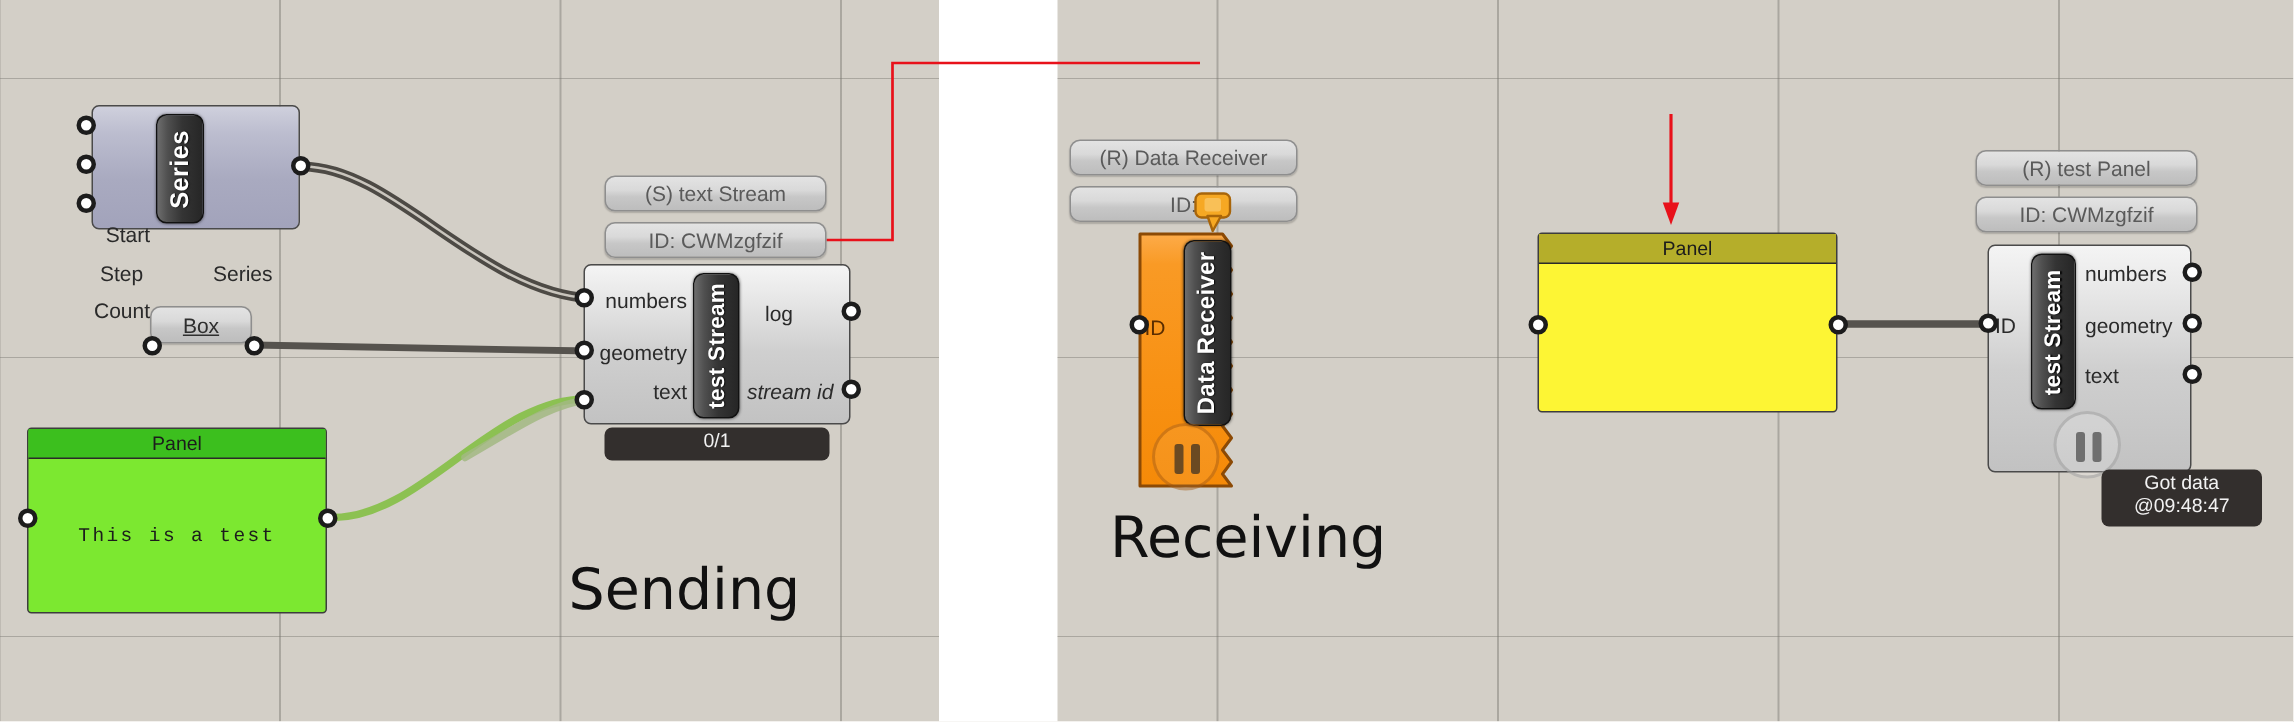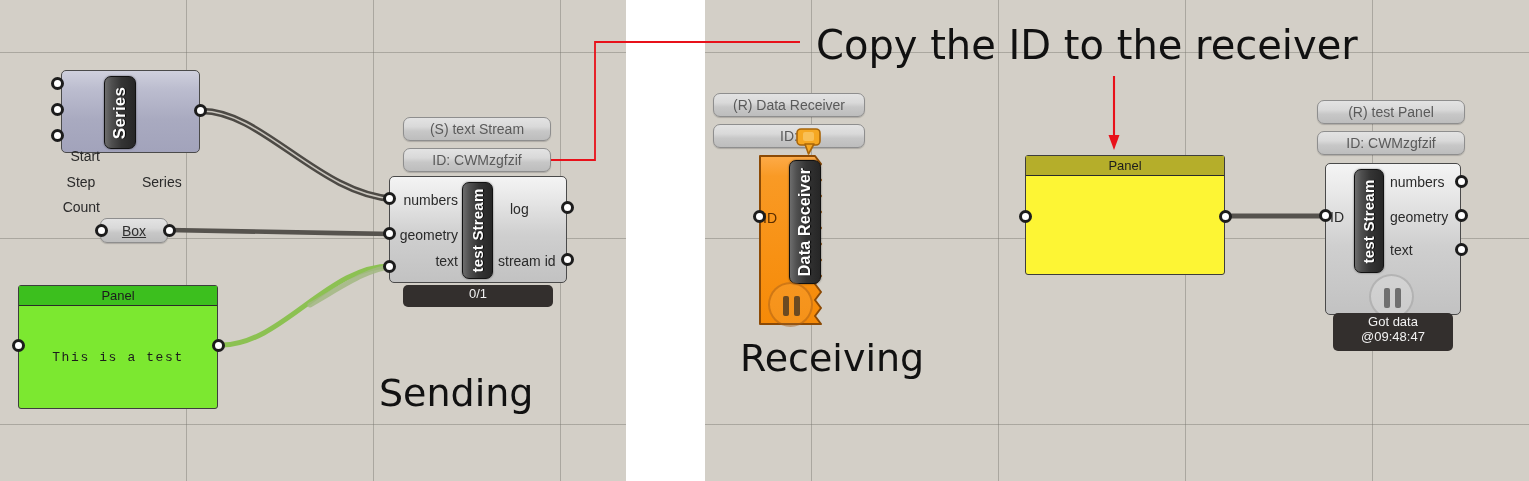--- a/index.html
+++ b/index.html
@@ -223,21 +223,21 @@
     <div class="pname in" style="left:0px; top:77px; width:38px;">Start</div>
     <div class="pname in" style="left:0px; top:103px; width:38px;text-align:center;">Step</div>
     <div class="pname in" style="left:0px; top:128px; width:38px;">Count</div>
     <div class="pname out" style="left:80px; top:103px; width:60px;">Series</div>
   </div>
   <div class="grip" style="left:51px; top:77px;"></div>
   <div class="grip" style="left:51px; top:103px;"></div>
   <div class="grip" style="left:51px; top:129px;"></div>
   <div class="grip" style="left:194px; top:104px;"></div>
 
-  <div class="capsule" style="left:100px; top:218px; width:68px; height:25px; color:#2f2f2f;text-decoration:underline;">
+  <div class="capsule" style="left:100px; top:204px; width:68px; height:25px; color:#2f2f2f;text-decoration:underline;">
     <span>Box</span>
   </div>
   <div class="grip" style="left:95px; top:224px;"></div>
   <div class="grip" style="left:163px; top:224px;"></div>
 
   <div class="panel" style="left:18px; top:285px; width:200px; height:124px; background:#7ce830;">
     <div class="panel-title" style="background:#3cbf1e;">Panel</div>
     <div class="panel-text" style="top:58%;">This is a test</div>
   </div>
   <div class="grip" style="left:12px; top:339px;"></div>
@@ -252,34 +252,33 @@
   </div>
 
   <div class="node node-body-grey" style="left:389px; top:176px; width:178px; height:107px;">
     <div class="plate" style="left:72px; top:5px; width:31px; height:97px;">
       <span style="font-size:15px;">test Stream</span>
     </div>
     <div class="pname in" style="left:0px; top:15px; width:68px;">numbers</div>
     <div class="pname in" style="left:0px; top:50px; width:68px;">geometry</div>
     <div class="pname in" style="left:0px; top:76px; width:68px;">text</div>
     <div class="pname out" style="left:120px; top:24px; width:70px;">log</div>
-    <div class="pname out" style="left:108px; top:76px; width:78px;">stream id</div>
+    <div class="pname out" style="left:108px; top:76px; width:78px;font-style:italic;">stream id</div>
   </div>
   <div class="grip" style="left:383px; top:192px;"></div>
   <div class="grip" style="left:383px; top:227px;"></div>
   <div class="grip" style="left:383px; top:260px;"></div>
   <div class="grip" style="left:561px; top:201px;"></div>
   <div class="grip" style="left:561px; top:253px;"></div>
   <div class="msgbar" style="left:403px; top:285px; width:150px; height:22px;">
     <div>0/1</div>
   </div>
 
   <div class="caption" style="left:379px; top:336px;margin-top:35px;">Sending</div>
 
-  <div class="annot" style="left:816px; top:22px;">Copy the ID to the receiver</div>
 
   <div class="capsule" style="left:713px; top:93px; width:152px; height:24px;">
     <span>(R) Data Receiver</span>
   </div>
 
   <div class="capsule" style="left:713px; top:124px; width:152px; height:24px;">
     <span>ID:</span>
   </div>
 
   <svg class="balloon" style="left:795px; top:127px;" width="28" height="30" viewBox="0 0 28 30">
@@ -342,18 +341,18 @@
     <div class="pausebtn" style="left:43px; top:110px; width:45px; height:45px; border:2px solid rgba(150,150,150,0.5); background:rgba(255,255,255,0.18);">
       <div class="bar" style="left:13px; top:12px; width:6px; height:20px; background:#6f6f6f;"></div>
       <div class="bar" style="left:24px; top:12px; width:6px; height:20px; background:#6f6f6f;"></div>
     </div>
   </div>
   <div class="grip" style="left:1319px; top:209px;"></div>
   <div class="grip" style="left:1455px; top:175px;"></div>
   <div class="grip" style="left:1455px; top:209px;"></div>
   <div class="grip" style="left:1455px; top:243px;"></div>
 
-  <div class="msgbar" style="left:1333px; top:313px; width:120px; height:38px;">
+  <div class="msgbar" style="left:1401px; top:313px; width:107px; height:38px;">
     <div>Got data</div>
     <div>@09:48:47</div>
   </div>
 
 </div>
 
 </body></html>

